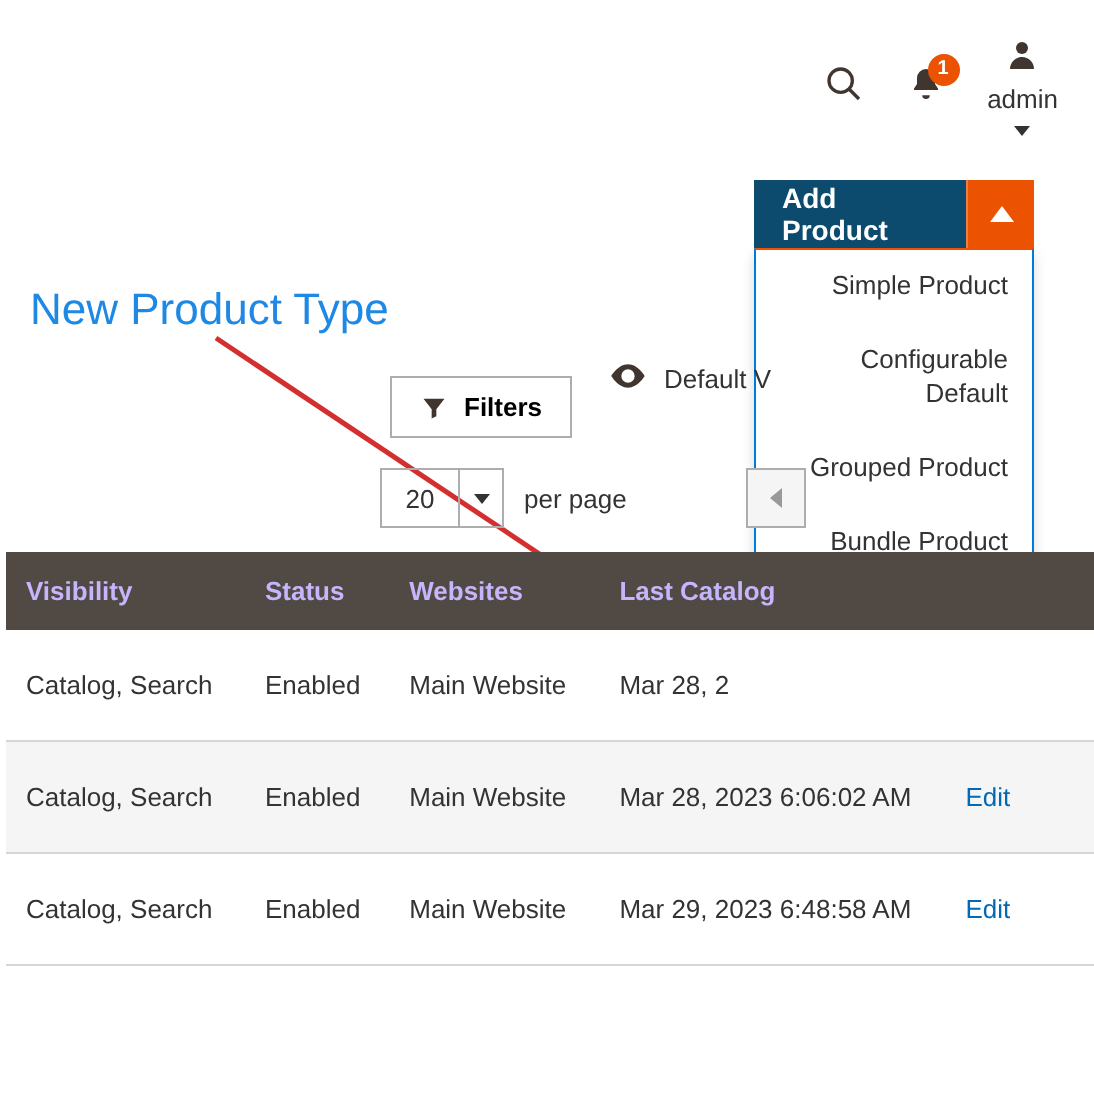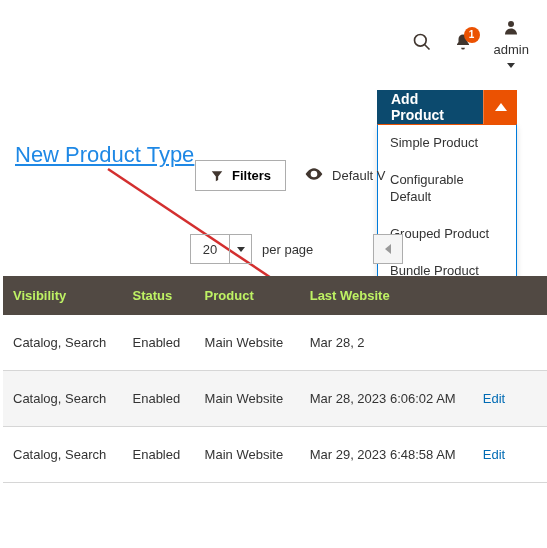--- a/index.html
+++ b/index.html
@@ -14,42 +14,42 @@
   .user-wrap svg.person { width: 18px; height: 18px; }
   .user-name { font-size: 13px; color: #333; }
   .caret-down { width: 0; height: 0; border-left: 4px solid transparent; border-right: 4px solid transparent; border-top: 5px solid #333; }
 
   .add-product-wrap { position: absolute; top: 90px; right: 30px; width: 140px; }
   .add-btn-row { display: flex; height: 34px; }
   .add-btn { flex: 1; background: #0c4a6e; color: #fff; border: none; font-weight: 600; font-size: 14px; text-align: left; padding: 0 14px; cursor: pointer; }
   .add-toggle { width: 34px; background: #eb5202; border: none; border-left: 1px solid rgba(255,255,255,.25); display: flex; align-items: center; justify-content: center; cursor: pointer; }
   .tri-up { width: 0; height: 0; border-left: 6px solid transparent; border-right: 6px solid transparent; border-bottom: 8px solid #fff; }
   .dropdown { background: #fff; border: 1px solid #007bdb; border-top: 1px solid #eb5202; box-shadow: 0 3px 6px rgba(0,0,0,.15); }
-  .dropdown-item { padding: 10px 12px; font-size: 13px; color: #333; cursor: pointer; line-height: 1.3; }
+  .dropdown-item { padding: 10px 12px; font-size: 13px; color: #333; cursor: pointer; line-height: 1.3; text-align: right; }
 
-  .annotation { position: absolute; top: 142px; left: 15px; color: #1e88e5; font-size: 22px; font-weight: 400; text-decoration: underline; }
+  .annotation { position: absolute; top: 142px; left: 15px; color: #1e88e5; font-size: 22px; font-weight: 400; }
 
   .controls { position: absolute; top: 160px; left: 0; right: 0; display: flex; align-items: center; gap: 18px; padding: 0 0 0 195px; }
-  .filters-btn { display: flex; align-items: center; gap: 8px; background: #fff; border: 1px solid #adadad; padding: 7px 14px; font-weight: 600; font-size: 13px; cursor: pointer; }
+  .filters-btn { display: flex; align-items: center; gap: 8px; background: #fff; border: 1px solid #adadad; padding: 7px 14px; font-weight: 600; font-size: 13px; cursor: pointer; margin-top: 28px; }
   .filters-btn svg { width: 14px; height: 14px; }
   .view-wrap { display: flex; align-items: center; gap: 8px; color: #333; font-size: 13px; }
   .eye svg { width: 20px; height: 20px; }
 
   .pager-row { position: absolute; top: 234px; left: 0; right: 0; display: flex; align-items: center; gap: 10px; padding-left: 190px; }
   .per-page-select { display: flex; border: 1px solid #adadad; height: 30px; }
   .per-page-select .val { width: 38px; display: flex; align-items: center; justify-content: center; }
   .per-page-select .arrow { width: 22px; border-left: 1px solid #adadad; display: flex; align-items: center; justify-content: center; }
   .arrow-down-sm { width:0;height:0;border-left:4px solid transparent;border-right:4px solid transparent;border-top:5px solid #333; }
   .per-page-label { font-size: 13px; }
   .nav-btn { width: 30px; height: 30px; background: #f5f5f5; border: 1px solid #adadad; display:flex; align-items:center; justify-content:center; cursor:pointer; }
   .left-caret { width:0;height:0;border-top:5px solid transparent;border-bottom:5px solid transparent;border-right:6px solid #999; }
   .pager-spacer { width: 40px; }
 
   .table { position: absolute; top: 276px; left: 3px; right: 0; border-collapse: collapse; width: 544px; table-layout: fixed; }
-  .table th { background: #514943; color: #bef264; text-align: left; font-weight: 600; font-size: 13px; padding: 12px 10px; }
+  .table th { background: #514943; color: #c4b5fd; text-align: left; font-weight: 600; font-size: 13px; padding: 12px 10px; }
   .table td { background: #fff; font-size: 13px; padding: 20px 10px; border-bottom: 1px solid #d6d6d6; }
   .table tr.alt td { background: #f5f5f5; }
   .table .edit-link { color: #006bb4; cursor: pointer; }
 
   th.c-vis, td.c-vis { width: 116px; }
   th.c-status, td.c-status { width: 70px; }
   th.c-web, td.c-web { width: 102px; }
   th.c-upd, td.c-upd { width: 168px; }
   th.c-act, td.c-act { width: 72px; text-align: left; }
 
@@ -140,22 +140,22 @@
   <button class="nav-btn">
     <span class="left-caret"></span>
   </button>
 </div>
 
 <table class="table">
   <thead>
     <tr>
       <th class="c-vis">Visibility</th>
       <th class="c-status">Status</th>
-      <th class="c-web">Product</th>
-      <th class="c-upd">Last Website</th>
+      <th class="c-web">Websites</th>
+      <th class="c-upd">Last Catalog</th>
       <th class="c-act"></th>
     </tr>
   </thead>
   <tbody>
     <tr>
       <td class="c-vis">Catalog, Search</td>
       <td class="c-status">Enabled</td>
       <td class="c-web">Main Website</td>
       <td class="c-upd">Mar 28, 2</td>
       <td class="c-act"><span class="edit-link"></span></td>

